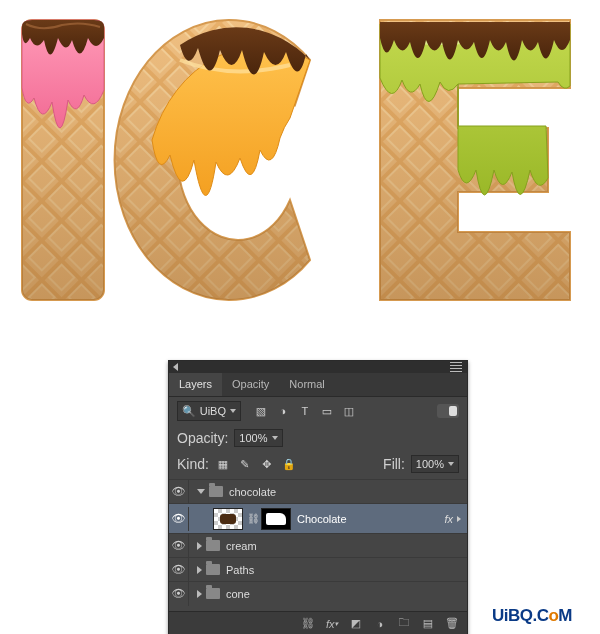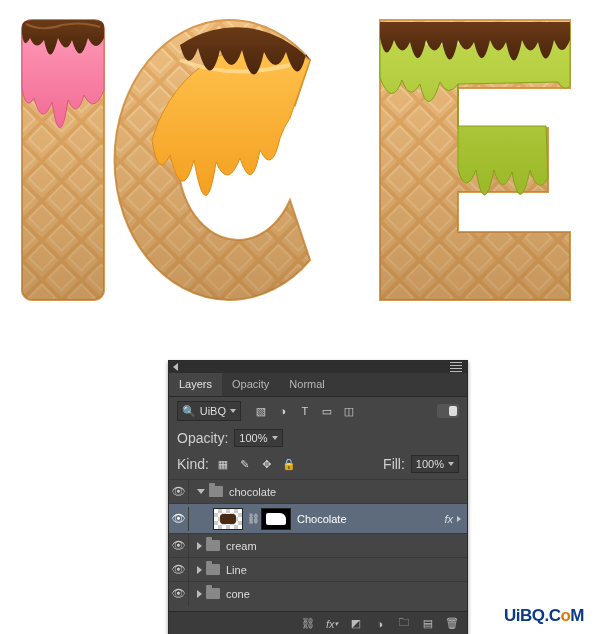--- a/index.html
+++ b/index.html
@@ -120,21 +120,21 @@
 
   .panel-footer{
     display:flex; align-items:center; justify-content:flex-end;
     gap:10px; height:24px; padding:0 8px;
     background:#3b3b3b; border-top:1px solid #2a2a2a;
   }
   .fico{ width:14px; height:14px; display:flex; align-items:center; justify-content:center; color:#bbb; font-size:11px;}
 
   
   .credit {
-    position:absolute; right:16px; bottom:8px;
+    position:absolute; right:28px; bottom:8px;
     font-family: Arial Black, Arial, sans-serif;
     font-weight:900; font-size:17px; letter-spacing:-0.5px;
     color:#0a3a86;
   }
   .credit .o { color:#e07a00; }
 </style>
 </head>
 <body>
 
 <div class="art">
@@ -312,21 +312,21 @@
       <span class="disclose right"></span>
       <span class="folder"></span>
       <span class="namecell">cream</span>
     </div>
 
     <div class="treerow">
       <span class="eye">👁</span>
       <span class="indent" style="width:6px"></span>
       <span class="disclose right"></span>
       <span class="folder"></span>
-      <span class="namecell">Line</span>
+      <span class="namecell">Paths</span>
     </div>
 
     <div class="treerow">
       <span class="eye">👁</span>
       <span class="indent" style="width:6px"></span>
       <span class="disclose right"></span>
       <span class="folder"></span>
       <span class="namecell">cone</span>
     </div>
 

